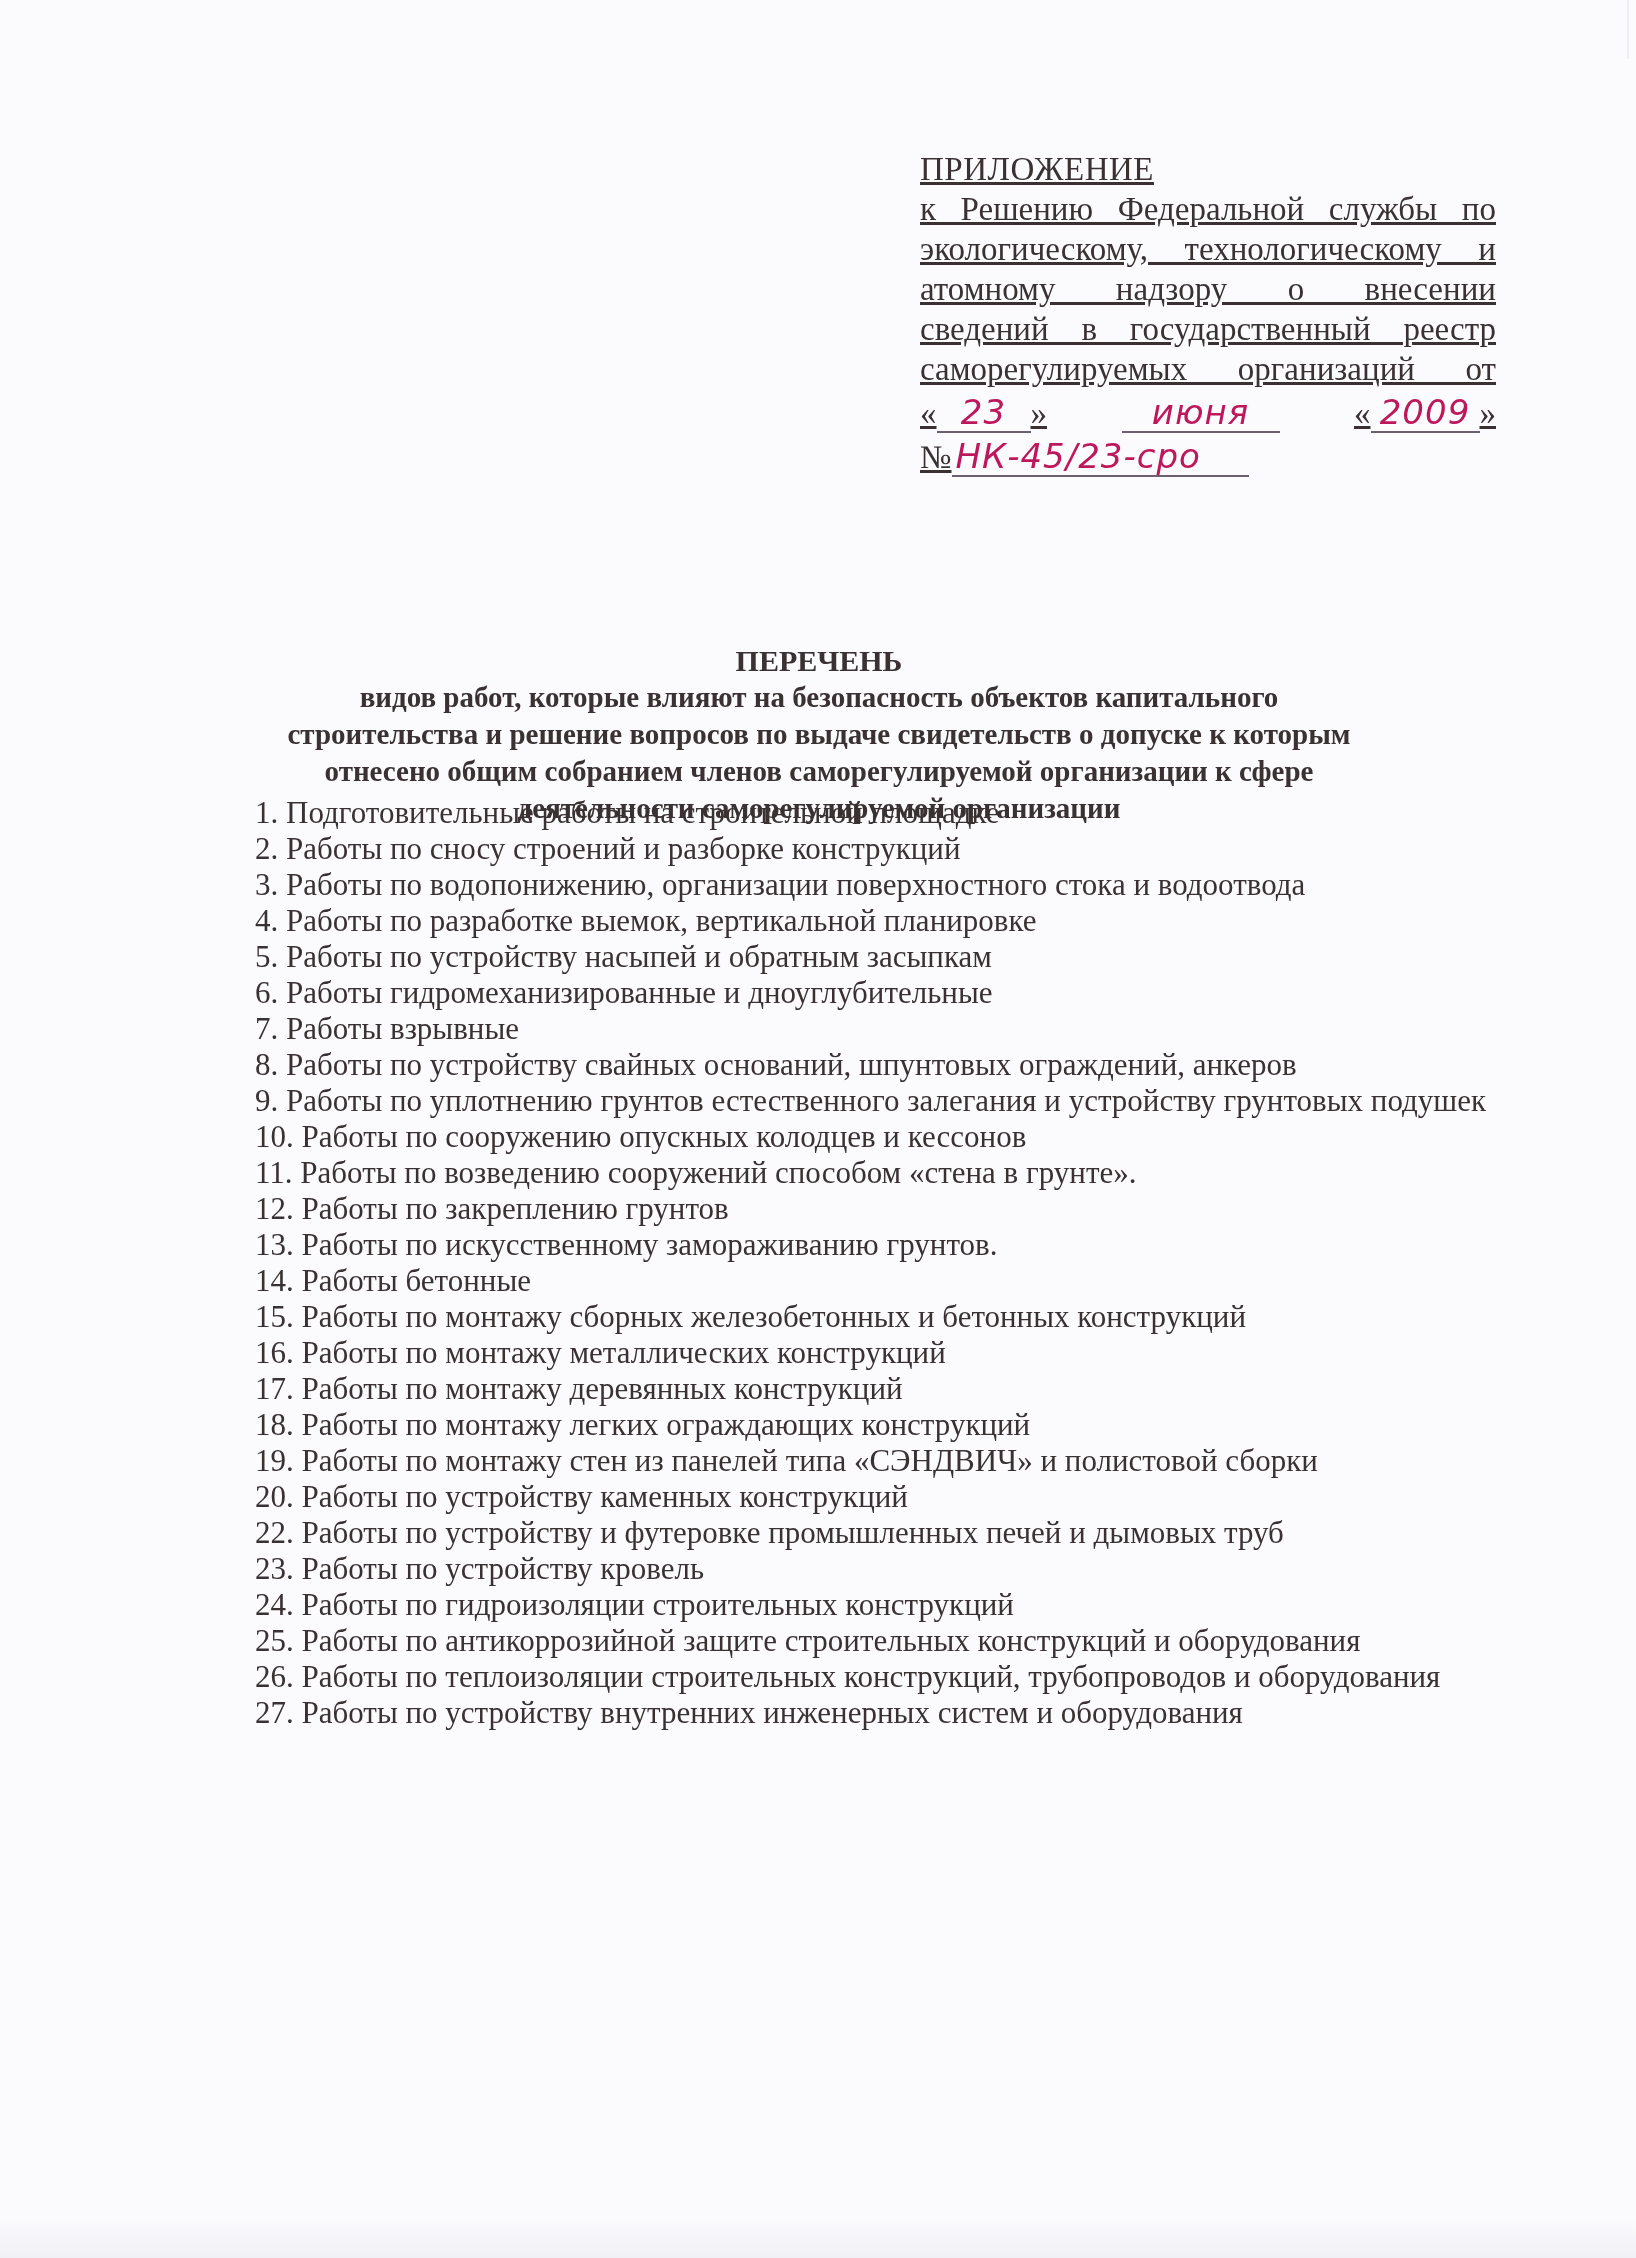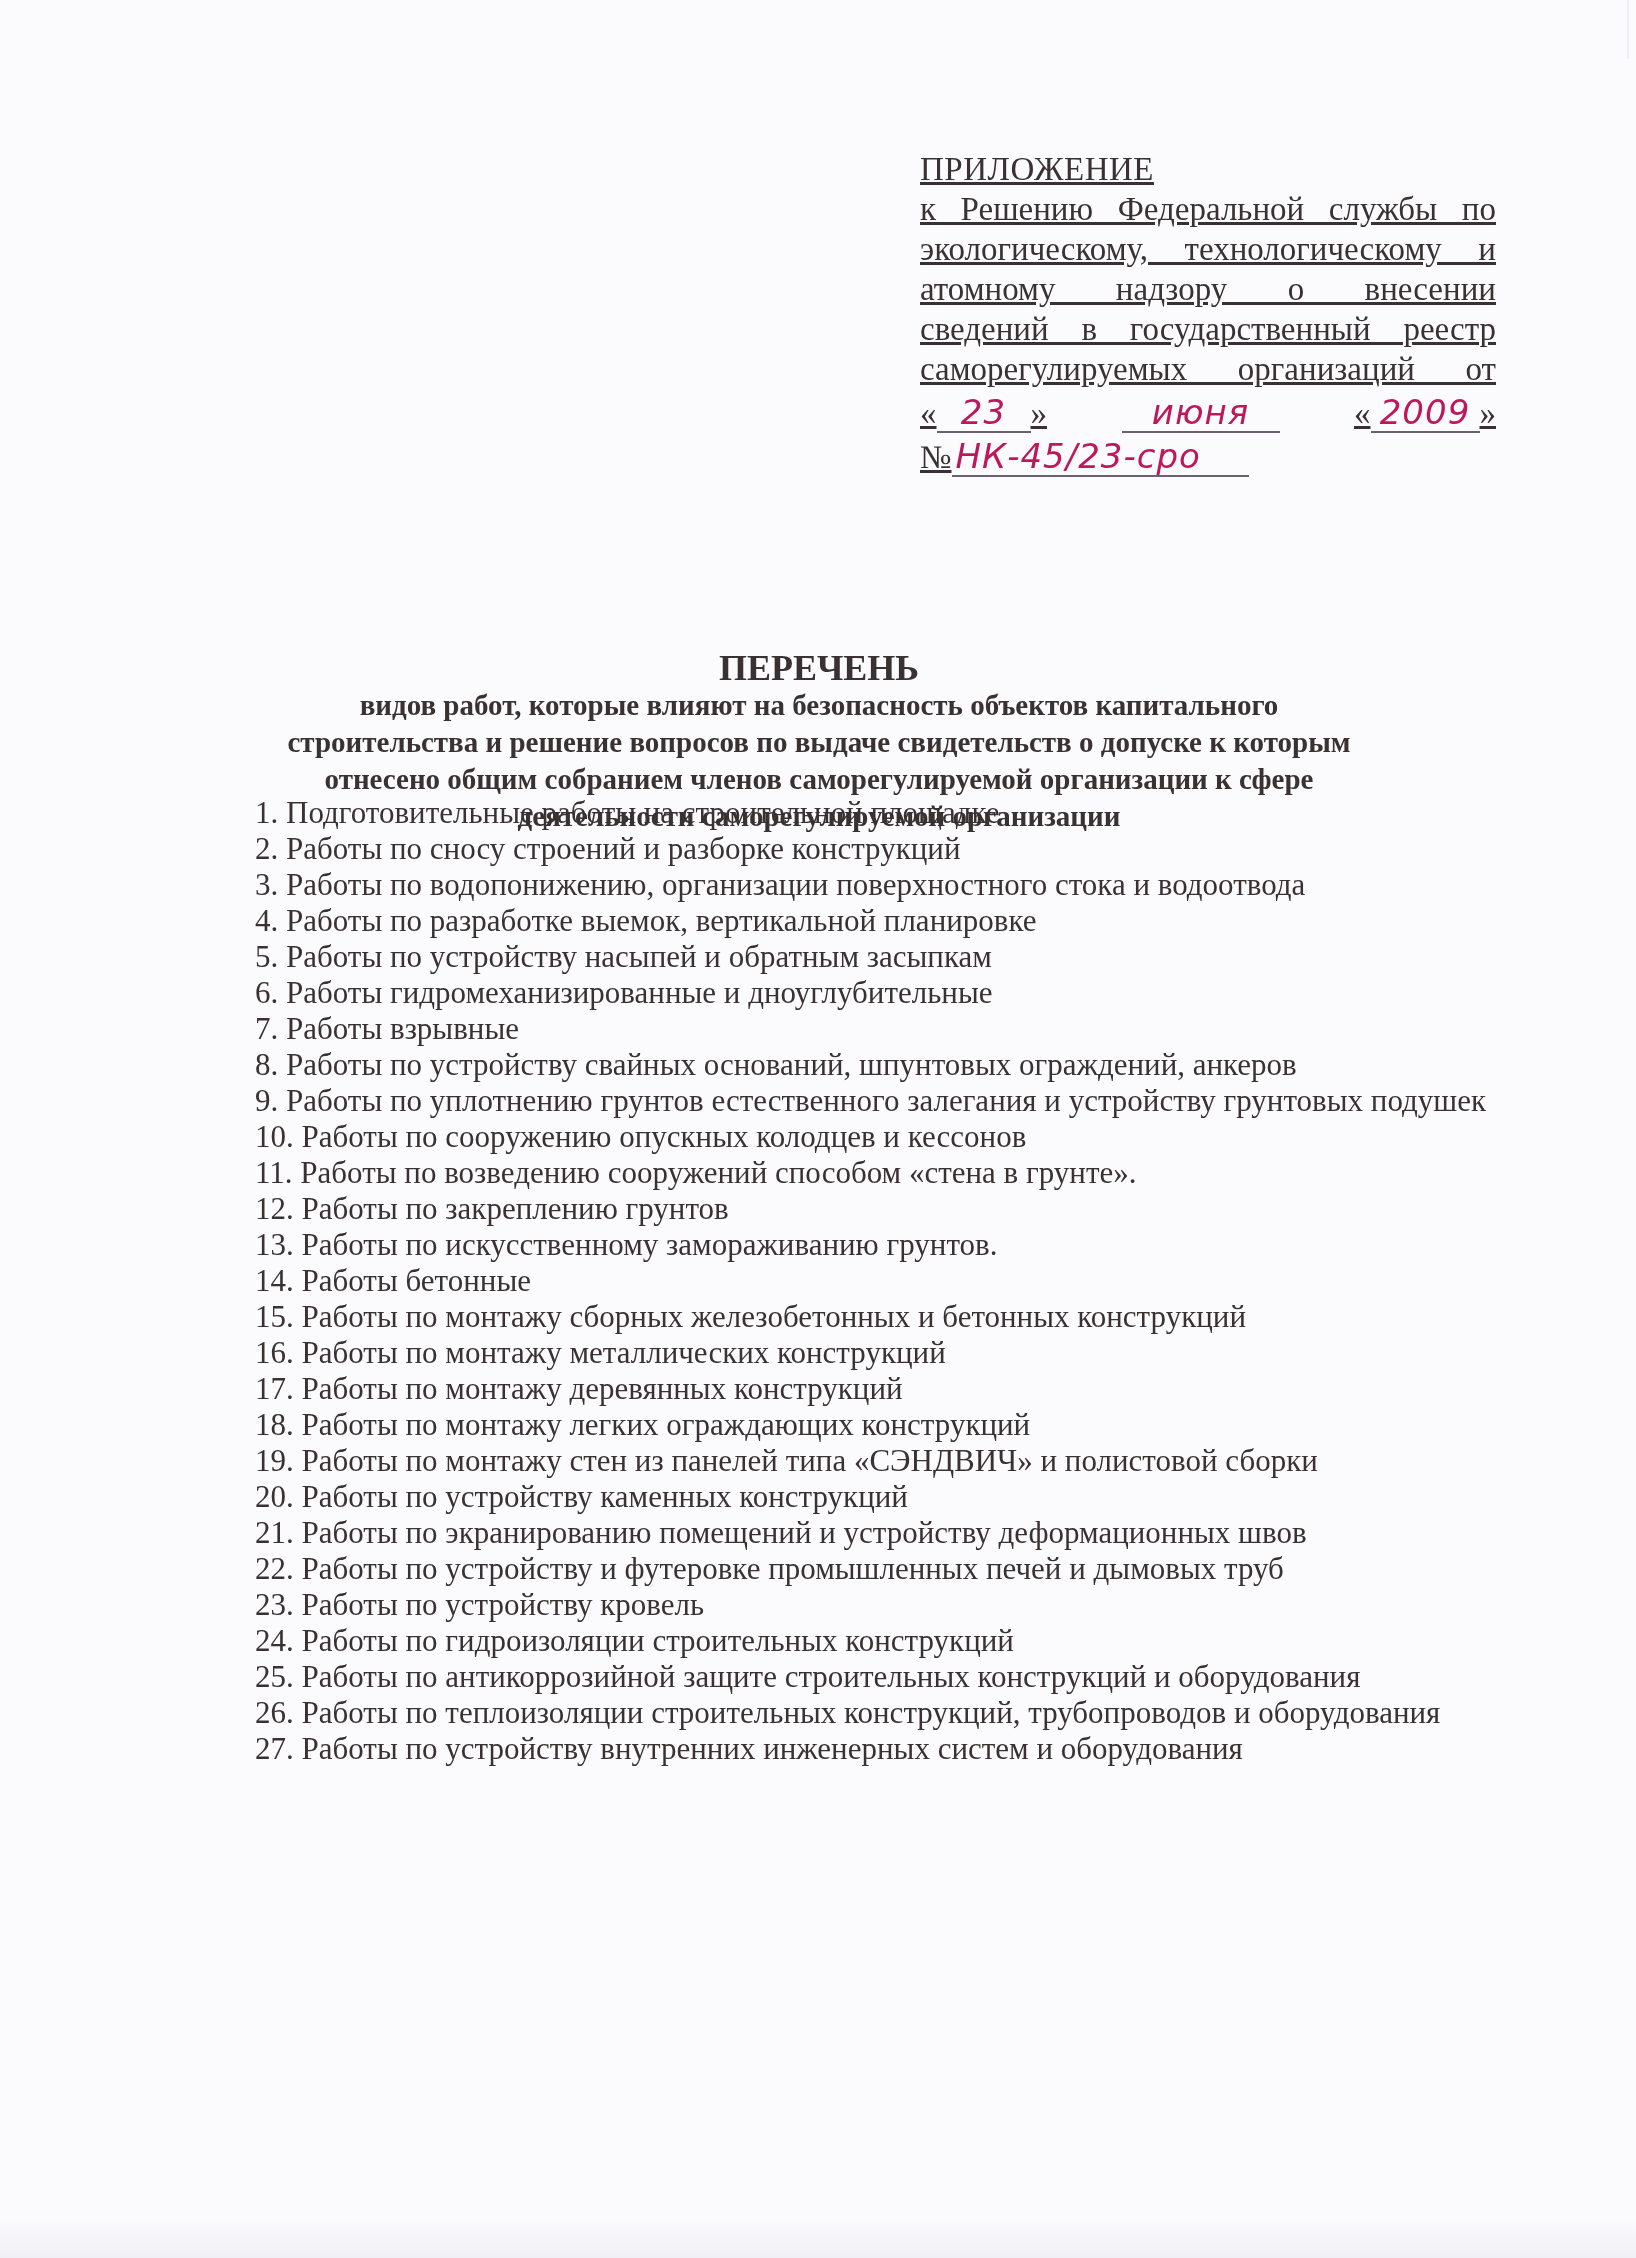--- a/index.html
+++ b/index.html
@@ -99,23 +99,22 @@
       position: absolute;
       left: 149px;
       top: 642px;
       width: 1340px;
       text-align: center;
       font-weight: bold;
       font-size: 29px;
       line-height: 37px;
     }
     .heading .main {
-      font-size: 36px;
+      font-size: 30px;
       margin-bottom: 0;
-      margin-top: 8px;
     }
 
     
     .list {
       position: absolute;
       left: 168px;
       top: 795px;
       width: 1327px;
       font-size: 31px;
       line-height: 36px;
@@ -190,21 +189,20 @@
   <p class="item nowrap">11. Работы по возведению сооружений способом «стена в грунте».</p>
   <p class="item nowrap">12. Работы по закреплению грунтов</p>
   <p class="item nowrap">13. Работы по искусственному замораживанию грунтов.</p>
   <p class="item nowrap">14.  Работы бетонные</p>
   <p class="item nowrap">15.  Работы по монтажу сборных железобетонных и бетонных конструкций</p>
   <p class="item nowrap">16.  Работы по монтажу металлических конструкций</p>
   <p class="item nowrap">17.  Работы по монтажу деревянных конструкций</p>
   <p class="item nowrap">18.  Работы по монтажу легких ограждающих конструкций</p>
   <p class="item nowrap">19.  Работы по монтажу стен из панелей типа «СЭНДВИЧ» и полистовой сборки</p>
   <p class="item nowrap">20.  Работы по устройству каменных конструкций</p>
-  <p class="item nowrap">21.  Работы по экранированию помещений и устройству деформационных  швов</p>
   <p class="item nowrap">22.  Работы по устройству и футеровке промышленных печей и дымовых труб</p>
   <p class="item nowrap">23.  Работы по устройству кровель</p>
   <p class="item nowrap">24.  Работы по гидроизоляции строительных конструкций</p>
   <p class="item wrap">25.  Работы по антикоррозийной защите строительных конструкций и оборудования</p>
   <p class="item wrap">26.  Работы по теплоизоляции строительных конструкций, трубопроводов и оборудования</p>
   <p class="item nowrap">27.  Работы по устройству внутренних инженерных систем и оборудования</p>
 </div>
 
 
 </body></html>

